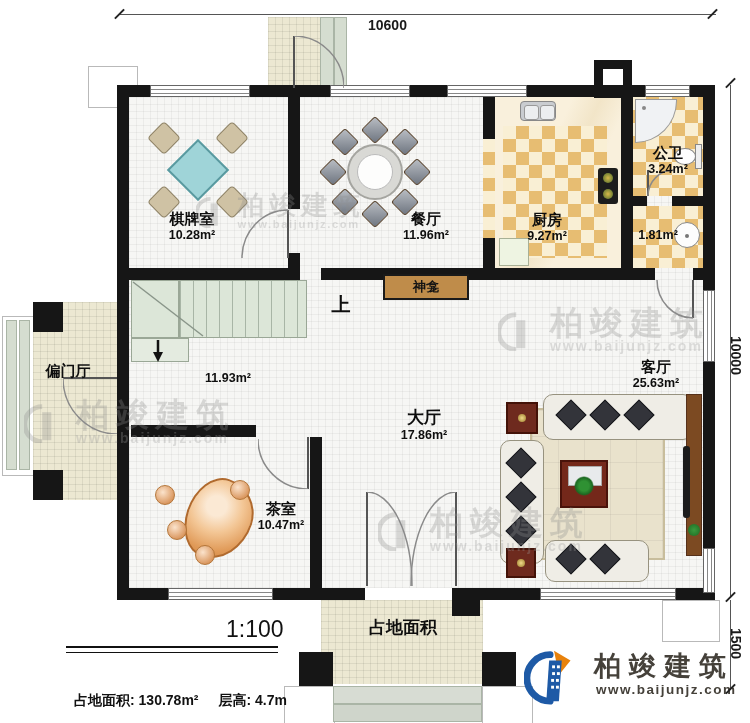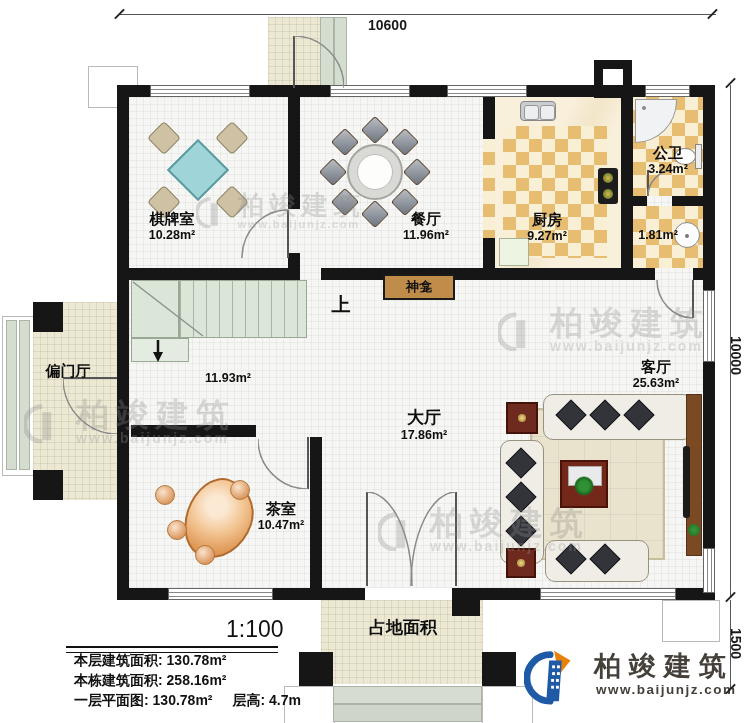--- a/index.html
+++ b/index.html
@@ -163,21 +163,21 @@
   <div class="abs" style="left:179px;top:280px;width:128px;height:58px;z-index:5;background:#dce6d8;border:1px solid #9aa796;box-sizing:border-box;background-image:repeating-linear-gradient(90deg,#a8b5a6 0 1px,transparent 1px 13px);"></div>
   <svg class="abs" style="left:131px;top:280px;z-index:6;" width="80" height="58">
     <line x1="2" y1="2" x2="72" y2="56" stroke="#8a968a" stroke-width="1.5"></line>
   </svg>
   <div class="abs" style="left:131px;top:338px;width:58px;height:24px;background:#e4ebe0;border:1px solid #9aa796;box-sizing:border-box;z-index:5;"></div>
   <svg class="abs" style="left:150px;top:338px;z-index:6;" width="20" height="26">
     <line x1="8" y1="2" x2="8" y2="16" stroke="#111" stroke-width="2.5"></line>
     <polygon points="3,14 13,14 8,24" fill="#111"></polygon>
   </svg>
 
-  <div class="shrine" style="left:383px;top:274px;width:72px;height:26px;">
+  <div class="shrine" style="left:383px;top:274px;width:86px;height:26px;">
     <span>神龛</span>
   </div>
 
   <div class="furn rot45" style="left:176px;top:148px;width:44px;height:44px;background:#9fd4d8;border:2px solid #5a9aa0;"></div>
   <div class="furn rot45 chair-tan" style="left:152px;top:126px;width:24px;height:24px;"></div>
   <div class="furn rot45 chair-tan" style="left:220px;top:126px;width:24px;height:24px;"></div>
   <div class="furn rot45 chair-tan" style="left:152px;top:190px;width:24px;height:24px;"></div>
   <div class="furn rot45 chair-tan" style="left:220px;top:190px;width:24px;height:24px;"></div>
 
   <div class="furn" style="left:347px;top:144px;width:56px;height:56px;border-radius:50%;background:#d9d9d5;border:2px solid #a5a5a0;"></div>
@@ -235,21 +235,21 @@
   <div class="furn" style="left:686px;top:394px;width:16px;height:162px;background:#7c4a22;border:1px solid #55301a;z-index:6;"></div>
   <div class="furn" style="left:683px;top:446px;width:7px;height:72px;background:#1c1c1c;border-radius:3px;z-index:7;"></div>
   <div class="furn" style="left:688px;top:524px;width:12px;height:12px;border-radius:50%;background:radial-gradient(#3a9a3e,#1d6a22);z-index:7;"></div>
 
   <div class="furn" style="left:186px;top:478px;width:66px;height:82px;border:2px solid #b06a2e;border-radius:46% 54% 58% 42% / 52% 44% 56% 48%;transform:rotate(18deg);background:radial-gradient(circle at 40% 35%,#fbe9d4 0 16%,#f3c695 42%,#e09a58 72%,#c97e3c 100%);"></div>
   <div class="furn stool" style="left:155px;top:485px;width:20px;height:20px;"></div>
   <div class="furn stool" style="left:230px;top:480px;width:20px;height:20px;"></div>
   <div class="furn stool" style="left:167px;top:520px;width:20px;height:20px;"></div>
   <div class="furn stool" style="left:195px;top:545px;width:20px;height:20px;"></div>
 
-  <div class="lbl" style="left:172px;top:210px;">
+  <div class="lbl" style="left:192px;top:210px;">
     <span class="nm">棋牌室</span>
     <span class="ar">10.28m²</span>
   </div>
   <div class="lbl" style="left:426px;top:210px;">
     <span class="nm">餐厅</span>
     <span class="ar">11.96m²</span>
   </div>
   <div class="lbl" style="left:547px;top:211px;">
     <span class="nm">厨房</span>
     <span class="ar">9.27m²</span>
@@ -322,30 +322,22 @@
         <rect x="26" y="16" width="13" height="40" fill="#8d8d8d"></rect>
       </svg>
     <div>
         <div class="wm-name">柏竣建筑</div>
         <div class="wm-url">www.baijunjz.com</div>
       </div>
   </div>
 
   <div class="abs" style="left:226px;top:616px;font-size:23px;color:#111;z-index:20;">1:100</div>
   <div class="abs" style="left:66px;top:646px;width:212px;height:4px;border-top:2.5px solid #111;border-bottom:1px solid #111;z-index:20;"></div>
-  <div class="tstat" style="left:74px;top:652px;">
-    <span>本层建筑面积:</span>
-    <span>130.78m²</span>
-  </div>
-  <div class="tstat" style="left:74px;top:672px;">
-    <span>本栋建筑面积:</span>
-    <span>258.16m²</span>
-  </div>
   <div class="tstat" style="left:74px;top:692px;">
-    <span>一层平面图:</span>
+    <span>占地面积:</span>
     <span>130.78m²</span>
     <span style="margin-left:16px;">层高:</span>
     <span>4.7m</span>
   </div>
 
   <svg class="abs" style="left:524px;top:646px;z-index:20;" width="62" height="62" viewBox="0 0 64 64">
     <path d="M27,9 A24,24 0 1 0 27,57" stroke="#1e5aa6" stroke-width="7" fill="none" stroke-linecap="round"></path>
     <polygon points="31,5 48,15 36,30" fill="#e8820c"></polygon>
     <rect x="27" y="15" width="13" height="42" fill="#1e5aa6" transform="skewX(-4)"></rect>
     <rect x="29" y="20" width="3" height="3" fill="#fff"></rect>

